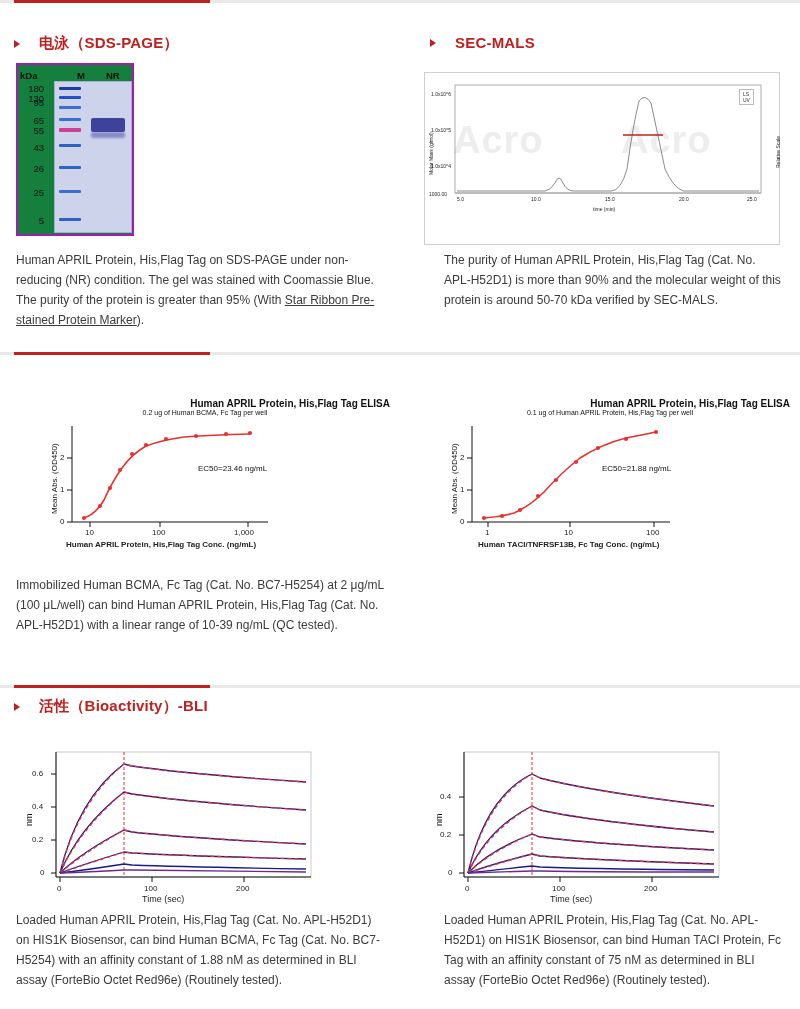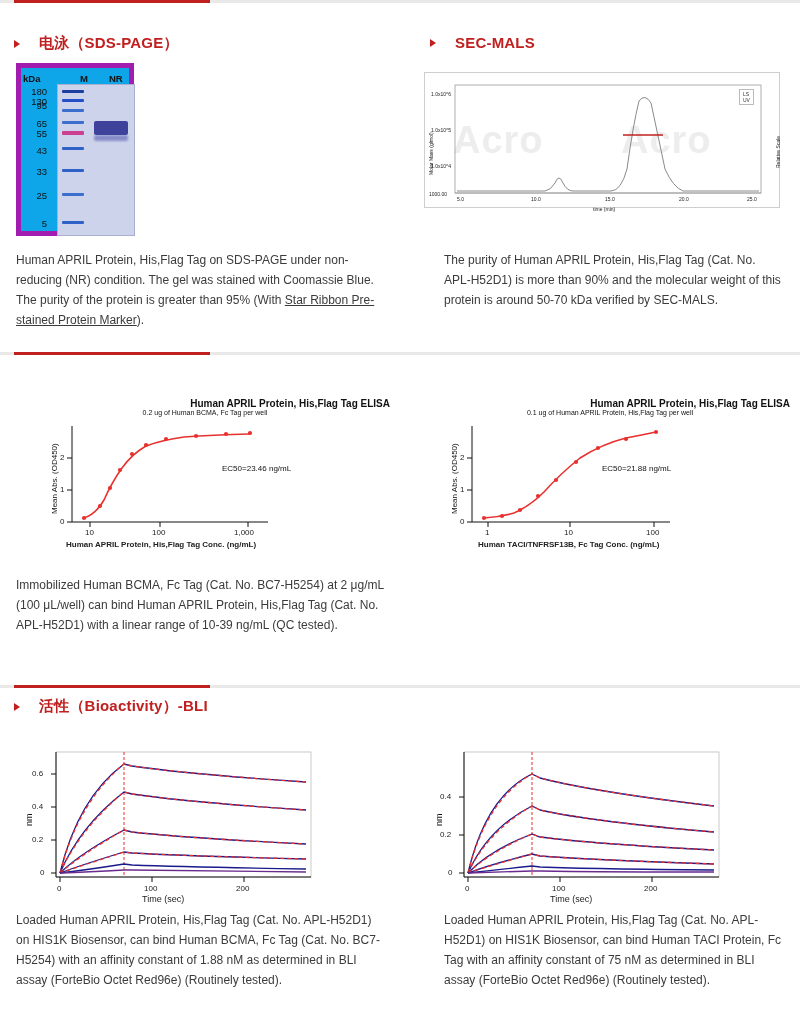--- a/index.html
+++ b/index.html
@@ -43,22 +43,22 @@
     font-size:12px;
     line-height:20px;
     color:#3b3b3b;
     width:360px;
   }
   .cap .u{text-decoration:underline;}
 
   
   .gel-box{
     position:absolute;
-    border:5px solid #a21caf;
-    background:#0ea5e9;
+    border:2px solid #a21caf;
+    background:#15803d;
     box-sizing:border-box;
   }
   .gel-inner{
     position:absolute;
     background:#cdd3ea;
     border:1px solid #a9b0cf;
     box-sizing:border-box;
     overflow:hidden;
   }
   .lane-lbl{
@@ -123,21 +123,21 @@
     <span class="mw-lbl" style="left:2px;top:5px;width:26px;text-align:left;font-weight:bold;">kDa</span>
     <span class="lane-lbl" style="left:59px;top:5px;">M</span>
     <span class="lane-lbl" style="left:88px;top:5px;">NR</span>
 
     <span class="mw-lbl" style="left:4px;top:18px;">180</span>
     <span class="mw-lbl" style="left:4px;top:28px;">130</span>
     <span class="mw-lbl" style="left:4px;top:32px;">95</span>
     <span class="mw-lbl" style="left:4px;top:50px;">65</span>
     <span class="mw-lbl" style="left:4px;top:60px;">55</span>
     <span class="mw-lbl" style="left:4px;top:77px;">43</span>
-    <span class="mw-lbl" style="left:4px;top:98px;">33</span>
+    <span class="mw-lbl" style="left:4px;top:98px;">26</span>
     <span class="mw-lbl" style="left:4px;top:122px;">25</span>
     <span class="mw-lbl" style="left:4px;top:150px;">5</span>
 
     <div class="gel-inner" style="left:36px;top:16px;width:78px;height:152px;">
 
       <div class="mband" style="top:5px;  background:#1b3fa0;"></div>
       <div class="mband" style="top:14px; background:#2350c8;"></div>
       <div class="mband" style="top:24px; background:#3a6fd0;"></div>
       <div class="mband" style="top:36px; background:#3a6fd0;"></div>
       <div class="mband" style="top:46px; background:#cc3f93;height:4px;"></div>
@@ -148,21 +148,21 @@
 
       <div class="nrband" style="left:36px;top:36px;width:34px;height:14px;background:#2b2f8f;opacity:0.88;filter:blur(0.6px);"></div>
       <div class="nrband" style="left:36px;top:50px;width:34px;height:6px;background:#4348a8;opacity:0.5;filter:blur(1px);"></div>
     </div>
   </div>
 
   <div class="cap" style="left:16px;top:250px;width:370px;">
     <span>Human APRIL Protein, His,Flag Tag on SDS-PAGE under non-reducing (NR) condition. The gel was stained with Coomassie Blue. The purity of the protein is greater than 95% (With </span><span class="u">Star Ribbon Pre-stained Protein Marker</span><span>).</span>
   </div>
 
-  <div class="sec-box" style="left:424px;top:72px;width:356px;height:136px;">
+  <div class="sec-box" style="left:424px;top:72px;width:356px;height:173px;">
     <span class="wm" style="left:28px;top:46px;">Acro</span>
     <span class="wm" style="left:196px;top:46px;">Acro</span>
 
     <span class="axlabel" style="left:6px;top:18px;font-size:5px;">1.0x10^6</span>
     <span class="axlabel" style="left:6px;top:54px;font-size:5px;">1.0x10^5</span>
     <span class="axlabel" style="left:6px;top:90px;font-size:5px;">1.0x10^4</span>
     <span class="axlabel" style="left:4px;top:118px;font-size:5px;">1000.00</span>
 
     <span class="ylab-rot" style="left:3px;top:102px;font-size:5px;">Molar Mass (g/mol)</span>
     <span class="ylab-rot" style="left:350px;top:95px;font-size:5px;">Relative Scale</span>
@@ -235,21 +235,21 @@
     <span class="axlabel" style="left:40px;top:121px;">0</span>
     <span class="axlabel" style="left:40px;top:89px;">1</span>
     <span class="axlabel" style="left:40px;top:57px;">2</span>
     <span class="ylab-rot" style="left:30px;top:118px;">Mean Abs. (OD450)</span>
 
     <span class="axlabel" style="left:65px;top:132px;">10</span>
     <span class="axlabel" style="left:132px;top:132px;">100</span>
     <span class="axlabel" style="left:214px;top:132px;">1,000</span>
     <span class="axlabel" style="left:46px;top:144px;font-weight:bold;">Human APRIL Protein, His,Flag Tag Conc. (ng/mL)</span>
 
-    <span class="ec50" style="left:178px;top:68px;margin-left:24px;">EC50=23.46 ng/mL</span>
+    <span class="ec50" style="left:178px;top:68px;">EC50=23.46 ng/mL</span>
   </div>
 
   <div class="plot" style="left:430px;top:396px;width:360px;height:160px;">
     <div class="plot-title" style="left:0;top:2px;width:360px;">Human APRIL Protein, His,Flag Tag ELISA</div>
     <div class="plot-sub" style="left:0;top:13px;width:360px;">0.1 ug of Human APRIL Protein, His,Flag Tag per well</div>
 
     <svg width="360" height="160" style="position:absolute;left:0;top:0;">
       <line x1="42" y1="30" x2="42" y2="126" stroke="#111" stroke-width="1"></line>
       <line x1="42" y1="126" x2="240" y2="126" stroke="#111" stroke-width="1"></line>
       <line x1="37" y1="126" x2="42" y2="126" stroke="#111" stroke-width="1"></line>

